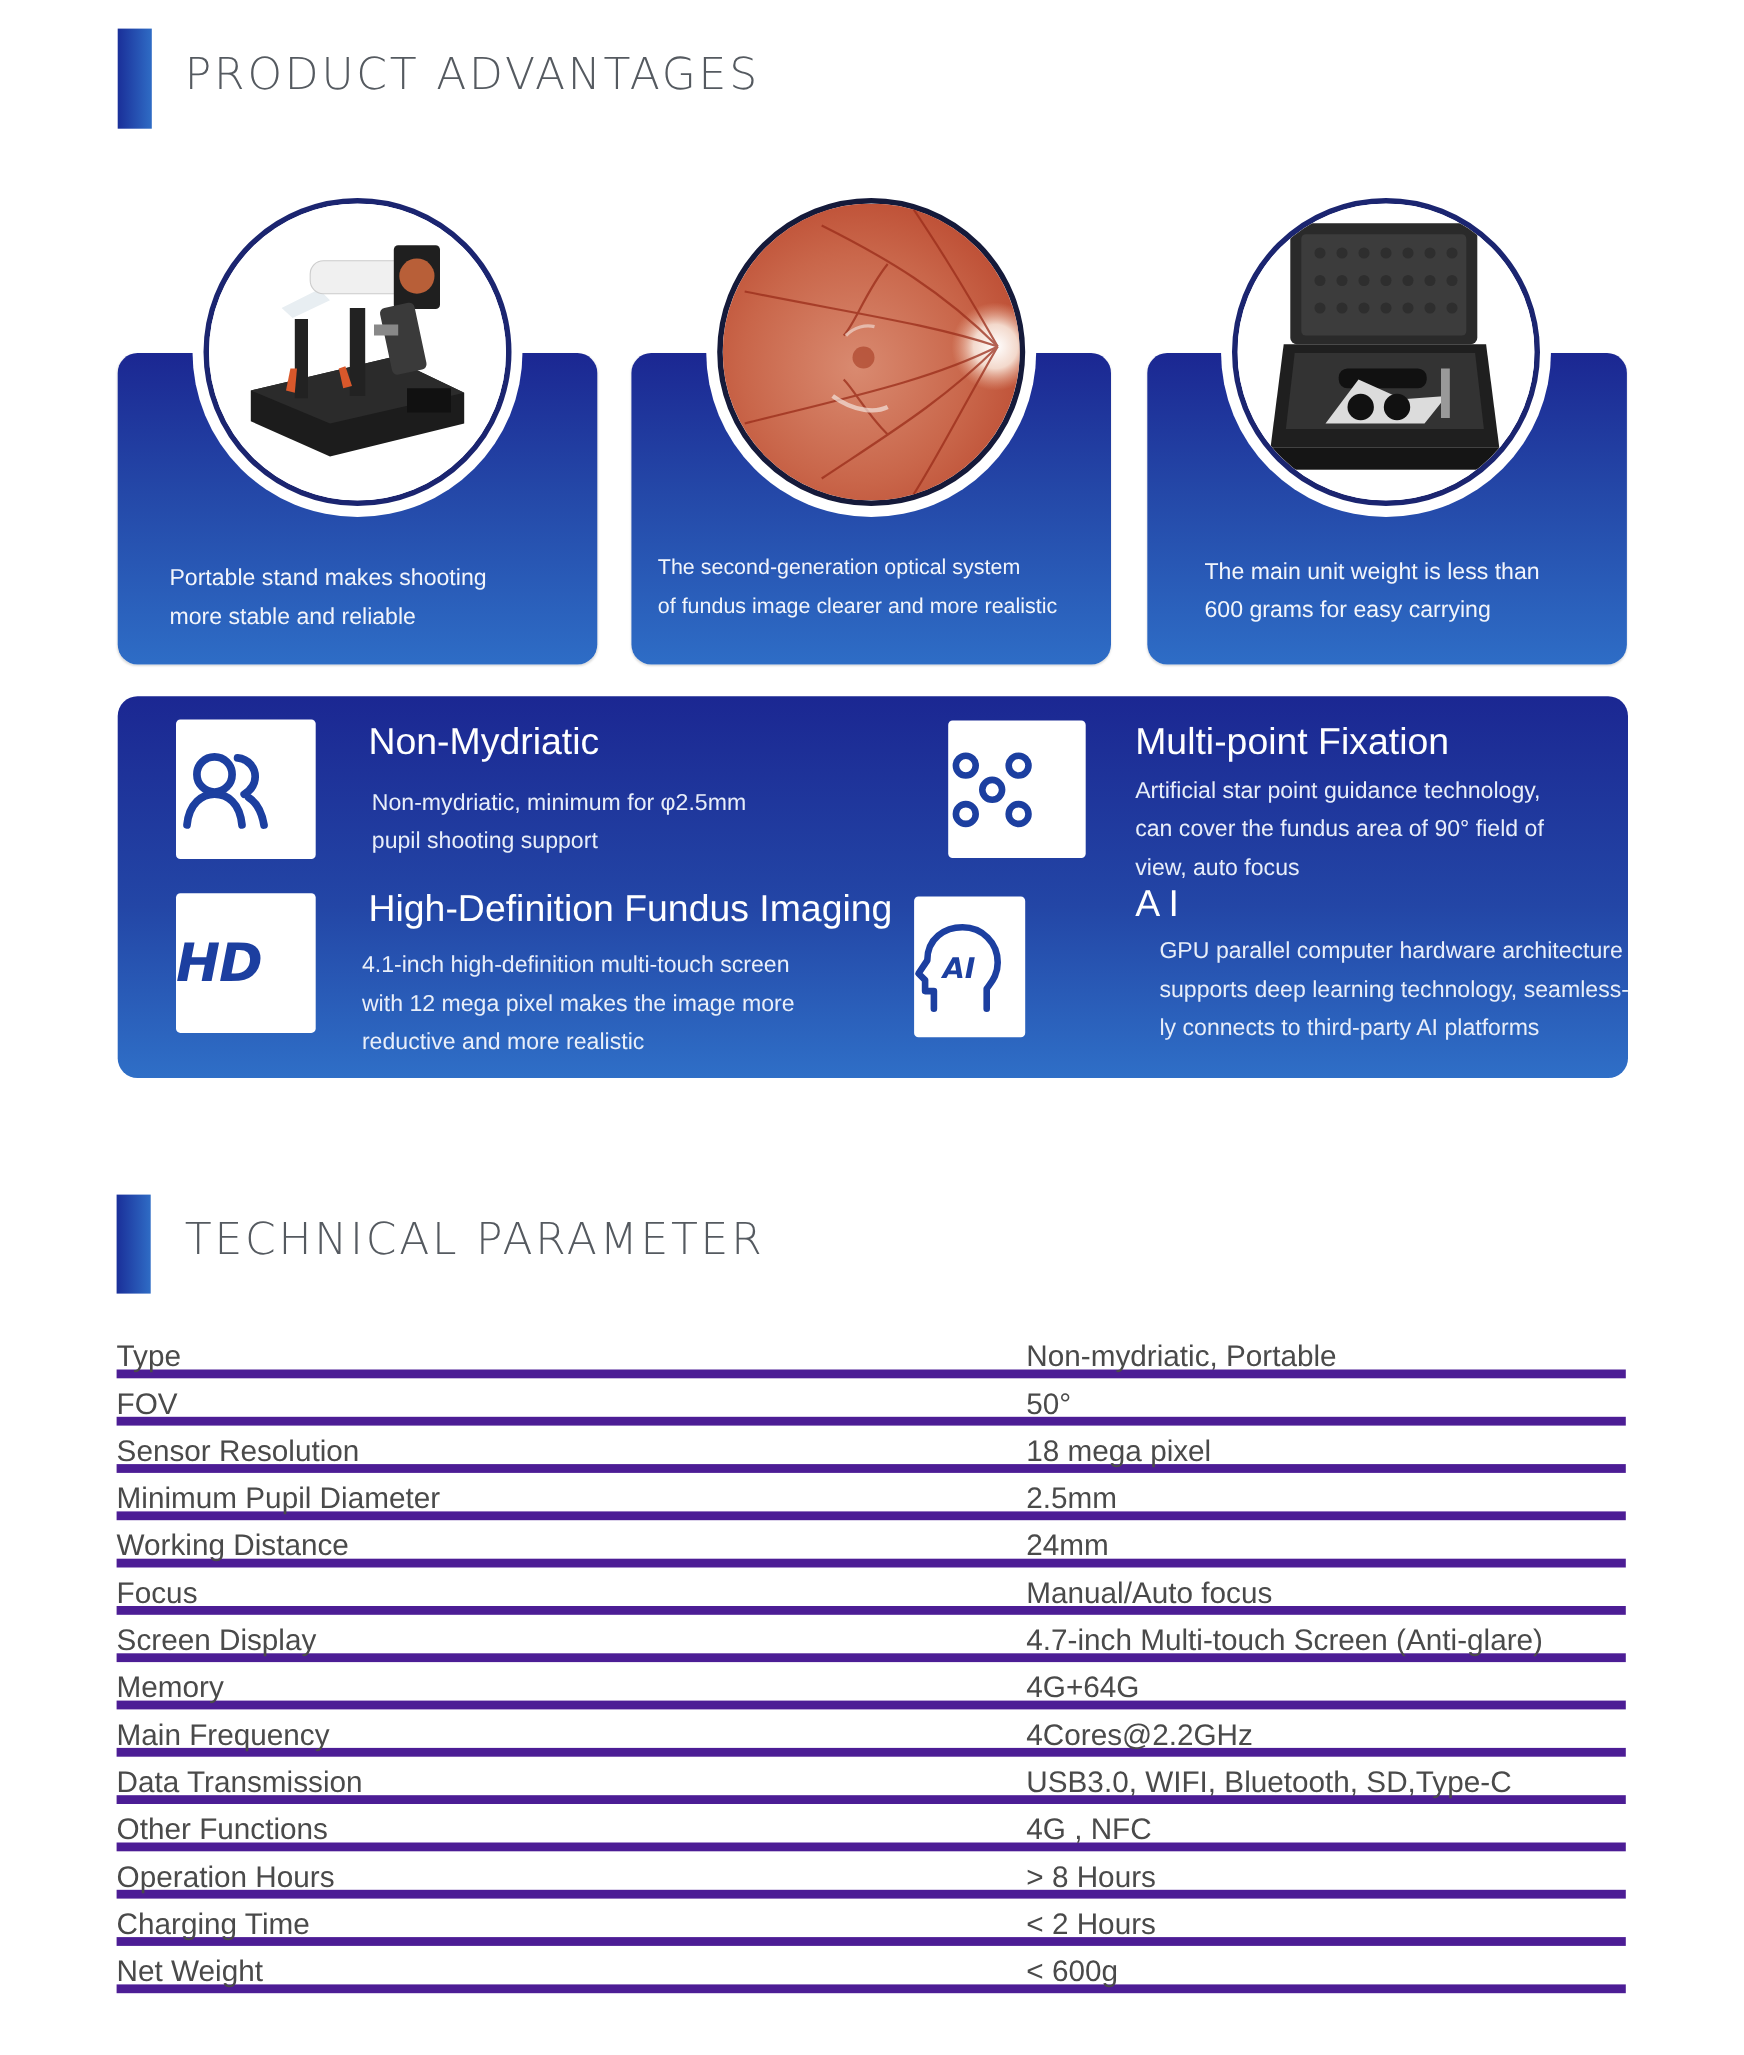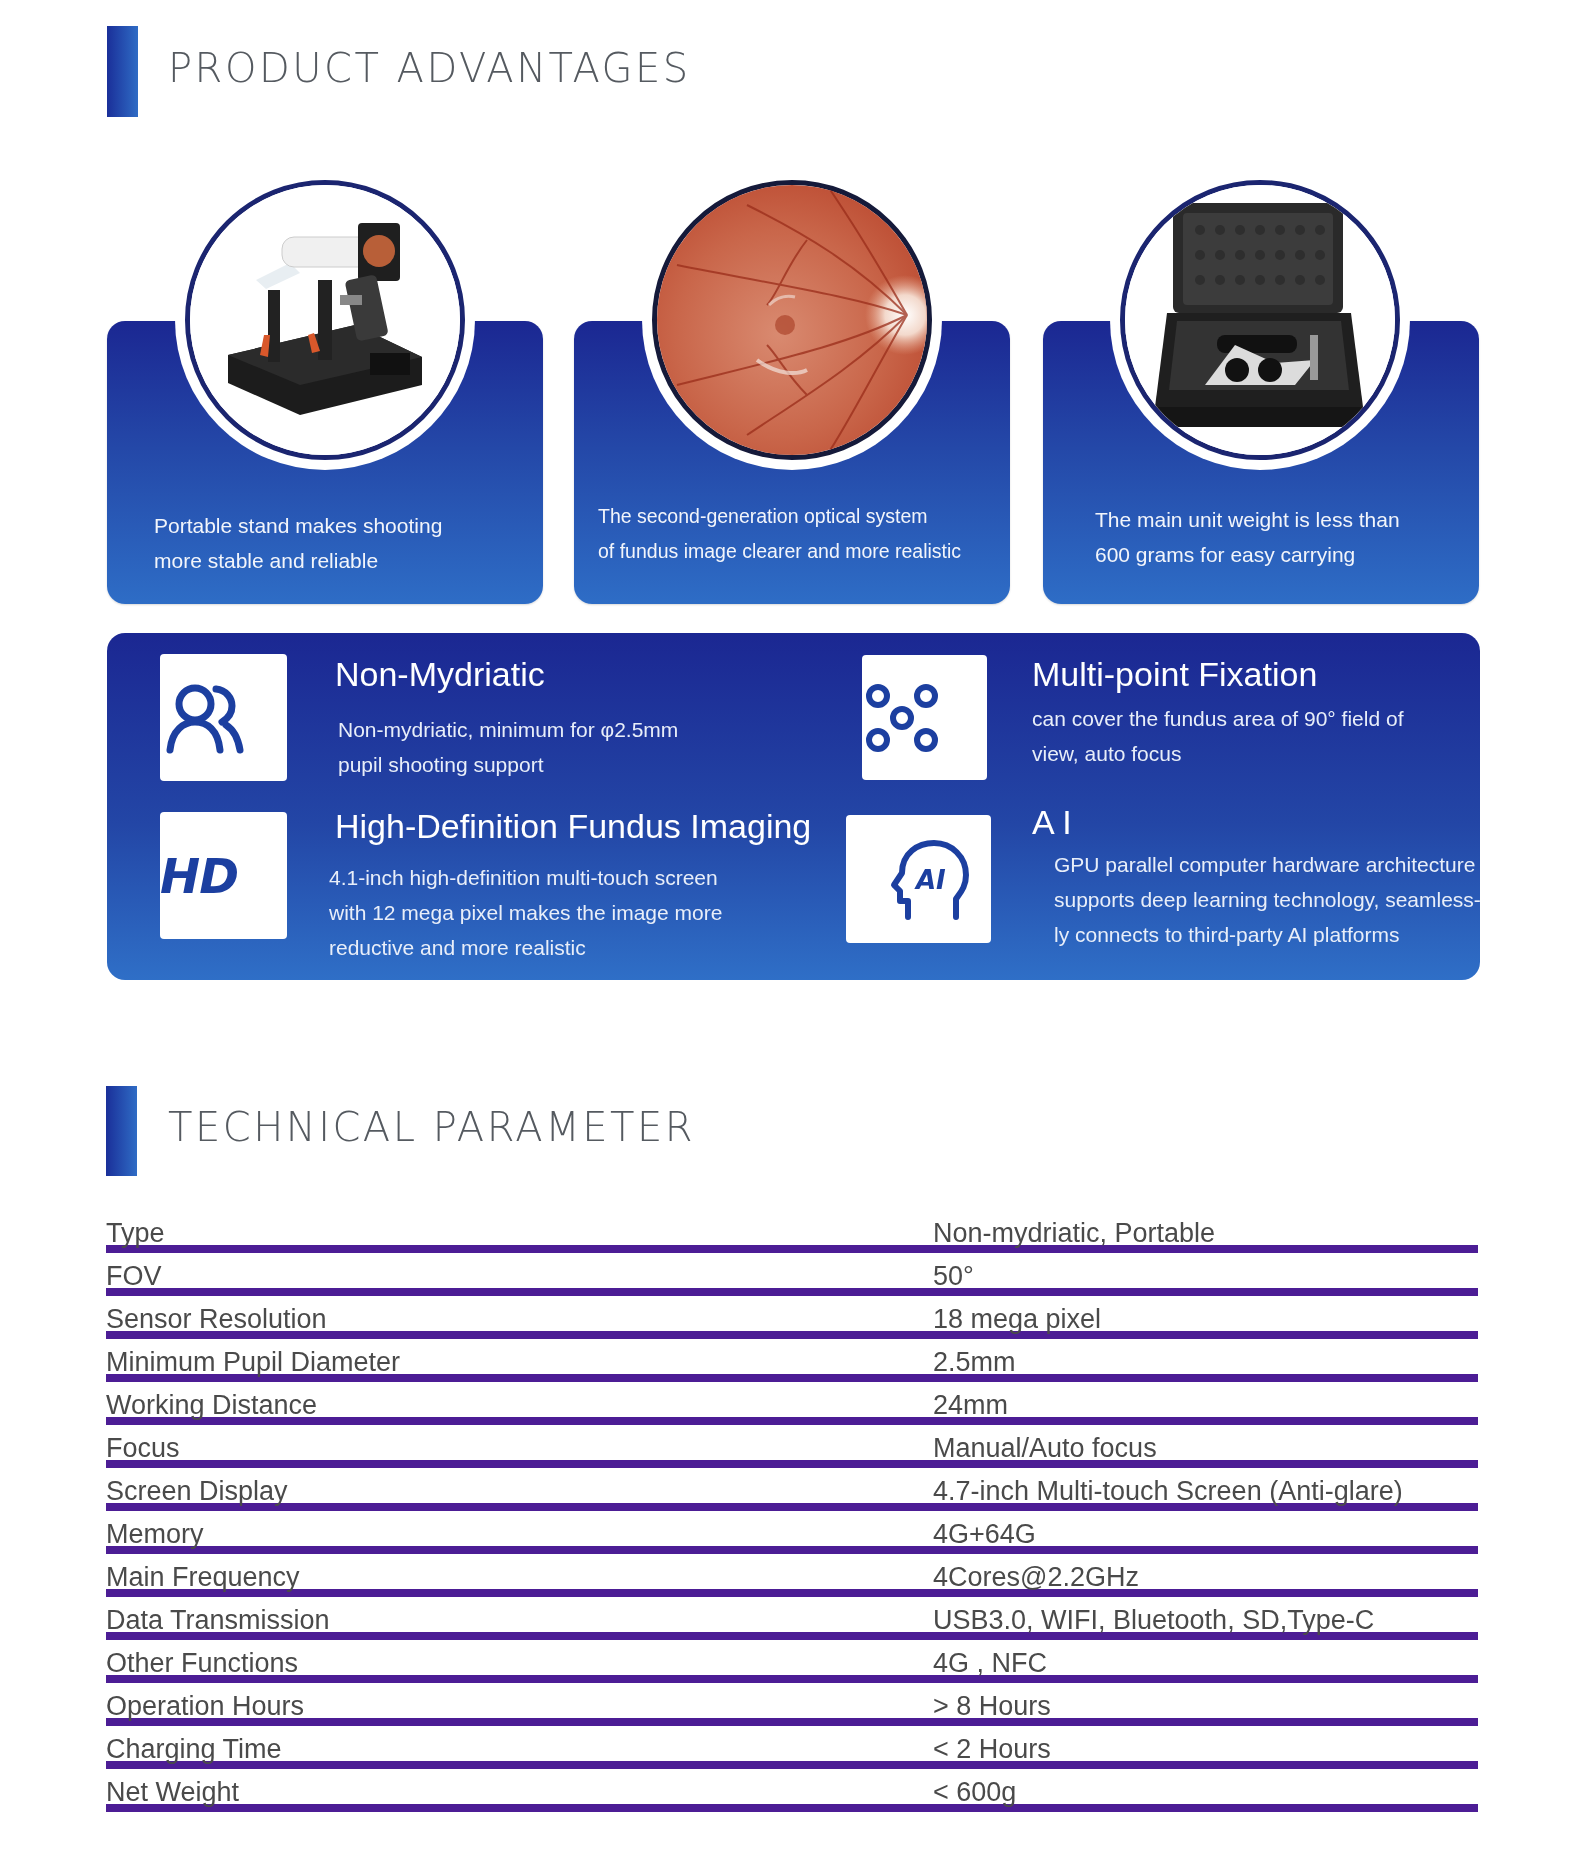--- a/index.html
+++ b/index.html
@@ -233,25 +233,26 @@
         <circle cx="16" cy="18" r="9"></circle>
         <circle cx="64" cy="18" r="9"></circle>
         <circle cx="40" cy="40" r="9"></circle>
         <circle cx="16" cy="62" r="9"></circle>
         <circle cx="64" cy="62" r="9"></circle>
       </g>
     </svg>
   </div>
   <div class="feat-title" style="left:925px; top:22px;">Multi-point Fixation</div>
   <div class="feat-desc" style="left:925px; top:68px;">
+    <div>Artificial star point guidance technology,</div>
     <div>can cover the fundus area of 90° field of</div>
     <div>view, auto focus</div>
   </div>
 
-  <div class="icon-box" style="left:739px; top:182px; width:101px; height:128px;padding-left:44px;">
+  <div class="icon-box" style="left:724px; top:182px; width:101px; height:128px;">
     <svg width="80" height="84" viewBox="0 0 80 84">
       <g fill="none" stroke="#1c3fa0" stroke-width="6" stroke-linecap="round" stroke-linejoin="round">
         <path d="M18,80 L18,64 L10,64 L10,54 L4,48 L12,36 C12,16 28,6 44,6 C62,6 76,20 76,38 C76,50 70,56 66,62 L66,80"></path>
       </g>
       <text x="26" y="52" font-family="DejaVu Sans, sans-serif" font-weight="bold" font-size="26" fill="#1c3fa0">AI</text>
     </svg>
   </div>
   <div class="feat-title" style="left:925px; top:170px;">A I</div>
   <div class="feat-desc" style="left:915px; top:214px;margin-left:32px;">
     <div>GPU parallel computer hardware architecture</div>

